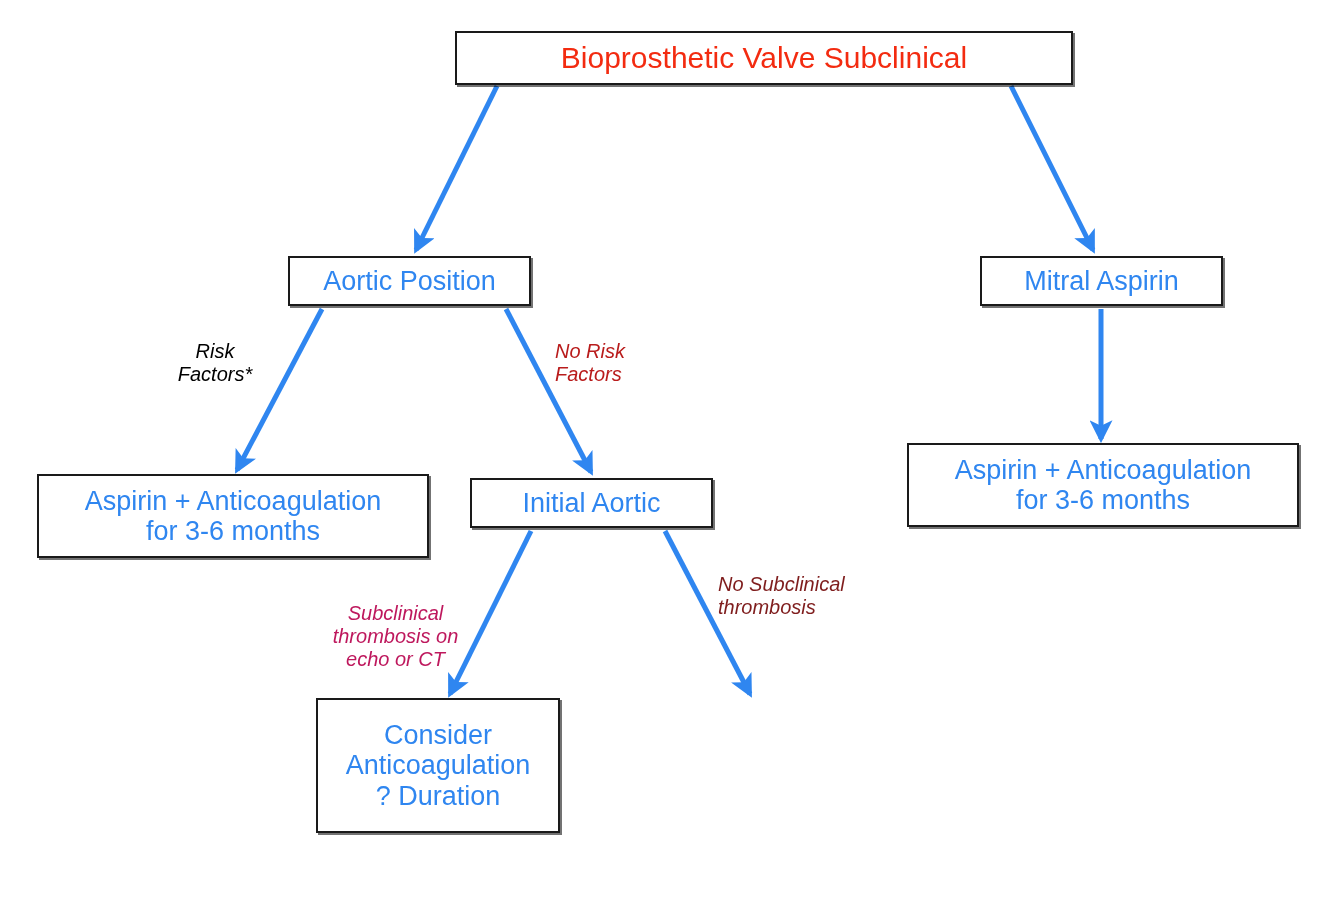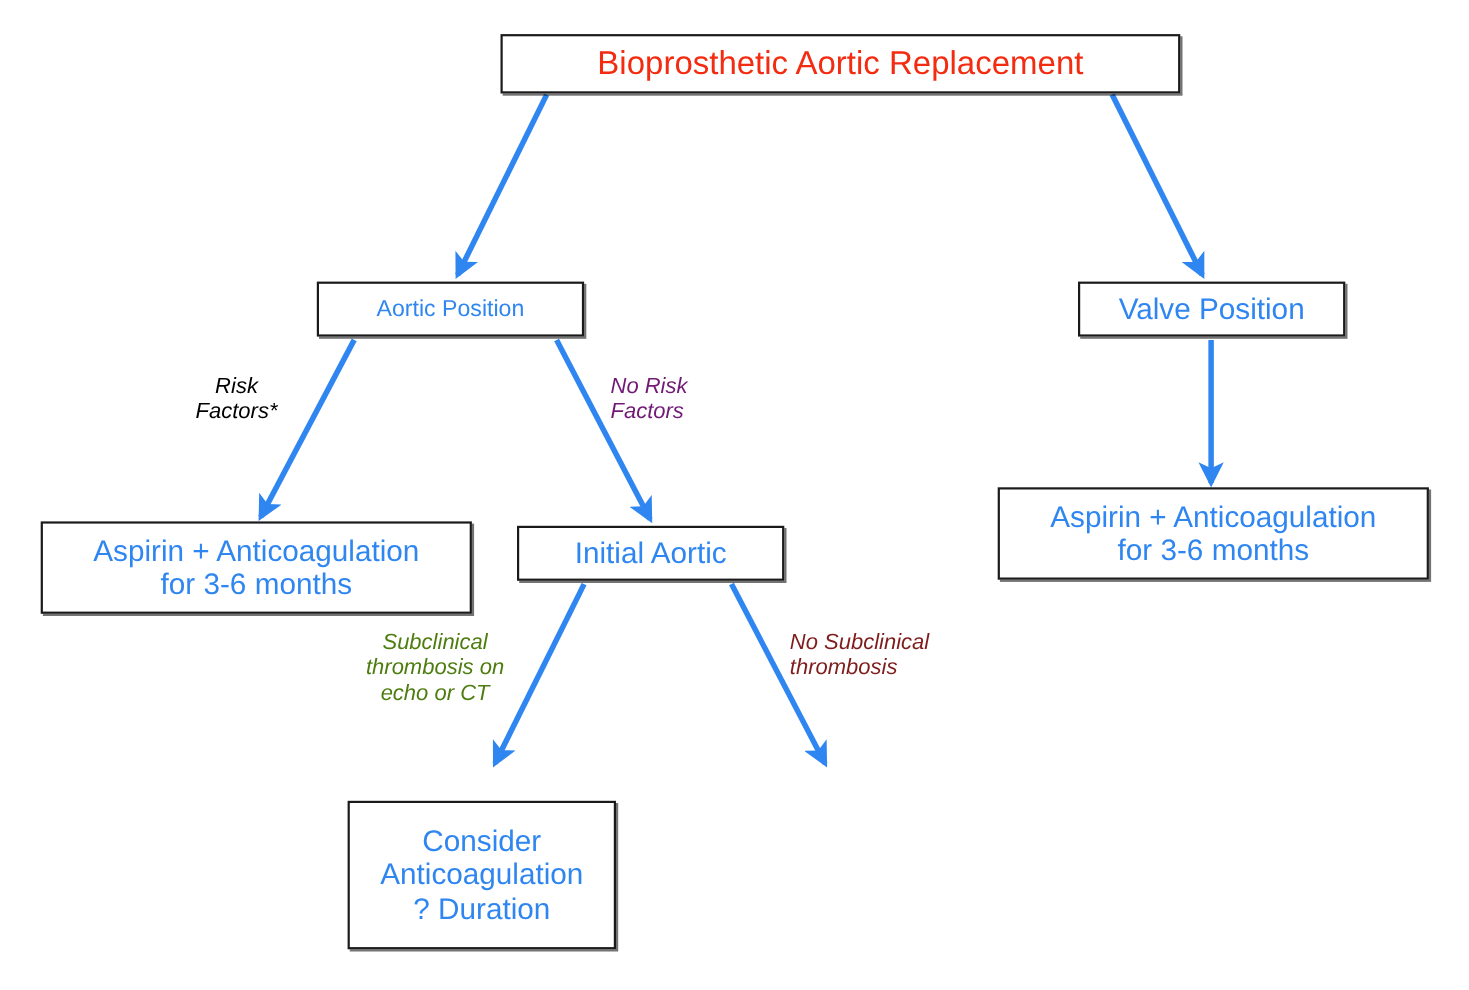--- a/index.html
+++ b/index.html
@@ -67,44 +67,44 @@
         <line x1="497" y1="86" x2="416" y2="250" stroke="#2f86f0" stroke-width="5" marker-end="url(#ah)"></line>
         <line x1="1011" y1="86" x2="1093" y2="250" stroke="#2f86f0" stroke-width="5" marker-end="url(#ah)"></line>
         <line x1="322" y1="309" x2="237" y2="470" stroke="#2f86f0" stroke-width="5" marker-end="url(#ah)"></line>
         <line x1="506" y1="309" x2="591" y2="472" stroke="#2f86f0" stroke-width="5" marker-end="url(#ah)"></line>
         <line x1="1101" y1="309" x2="1101" y2="439" stroke="#2f86f0" stroke-width="5" marker-end="url(#ah)"></line>
         <line x1="531" y1="531" x2="450" y2="694" stroke="#2f86f0" stroke-width="5" marker-end="url(#ah)"></line>
         <line x1="665" y1="531" x2="750" y2="694" stroke="#2f86f0" stroke-width="5" marker-end="url(#ah)"></line>
       </g>
   </svg>
 
-  <div class="node root" style="left: 455px; top: 31px; width: 618px; height: 54px; font-size: 30px;"><span>Bioprosthetic Aortic Replacement</span></div>
+  <div class="node root" style="left: 455px; top: 31px; width: 618px; height: 54px; font-size: 30px;"><span>Bioprosthetic Valve Subclinical</span></div>
 
-  <div class="node" style="left: 288px; top: 256px; width: 243px; height: 50px; font-size: 21px;"><span>Aortic Position</span></div>
+  <div class="node" style="left: 288px; top: 256px; width: 243px; height: 50px; font-size: 27px;"><span>Aortic Position</span></div>
 
-  <div class="node" style="left: 980px; top: 256px; width: 243px; height: 50px; font-size: 27px;"><span>Valve Position</span></div>
+  <div class="node" style="left: 980px; top: 256px; width: 243px; height: 50px; font-size: 27px;"><span>Mitral Aspirin</span></div>
 
   <div class="node" style="left: 37px; top: 474px; width: 392px; height: 84px; font-size: 27px;"><span>Aspirin + Anticoagulation
 for 3-6 months</span></div>
 
   <div class="node" style="left: 470px; top: 478px; width: 243px; height: 50px; font-size: 27px;"><span>Initial Aortic</span></div>
 
   <div class="node" style="left: 907px; top: 443px; width: 392px; height: 84px; font-size: 27px;"><span>Aspirin + Anticoagulation
 for 3-6 months</span></div>
 
-  <div class="node" style="left: 316px; top: 698px; width: 244px; height: 135px; font-size: 27px; margin-top: 30px;"><span>Consider
+  <div class="node" style="left: 316px; top: 698px; width: 244px; height: 135px; font-size: 27px;"><span>Consider
 Anticoagulation
 ? Duration</span></div>
 
 
   <div id="edge-labels">
       <div class="edge-label right-align" style="left: 160px; top: 340px; width: 110px; color: rgb(0, 0, 0);">Risk
 Factors*</div>
-      <div class="edge-label left-align" style="left: 555px; top: 340px; width: 130px; color: #701a75;">No Risk
+      <div class="edge-label left-align" style="left: 555px; top: 340px; width: 130px; color: #b91c1c;">No Risk
 Factors</div>
-      <div class="edge-label right-align" style="left: 318px; top: 573px; width: 155px; color: #4d7c0f;">Subclinical
+      <div class="edge-label right-align" style="left: 318px; top: 602px; width: 155px; color: #be185d;">Subclinical
 thrombosis on
 echo or CT</div>
       <div class="edge-label left-align" style="left: 718px; top: 573px; width: 180px; color: #7f1d1d;">No Subclinical
 thrombosis</div>
     </div>
 
 </div>
 
 </body></html>

